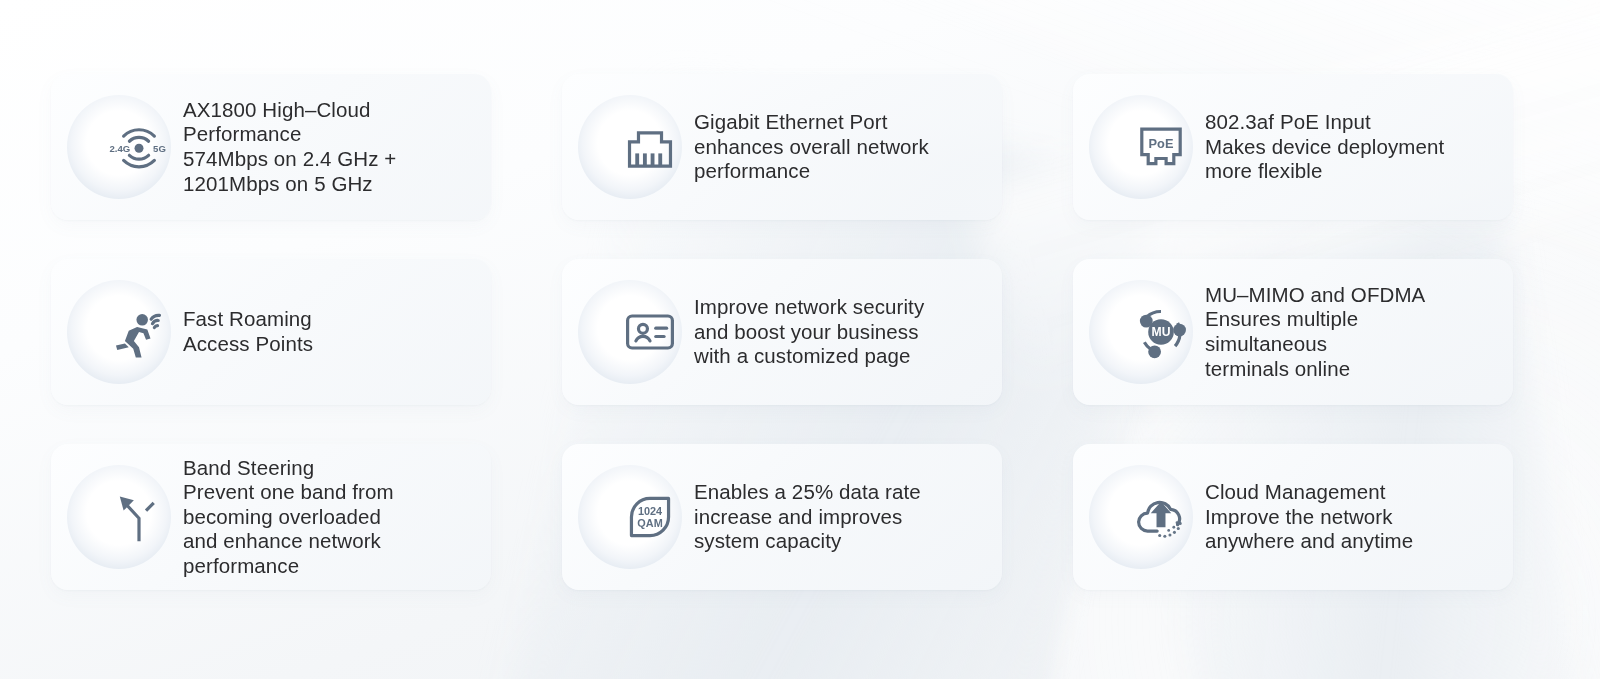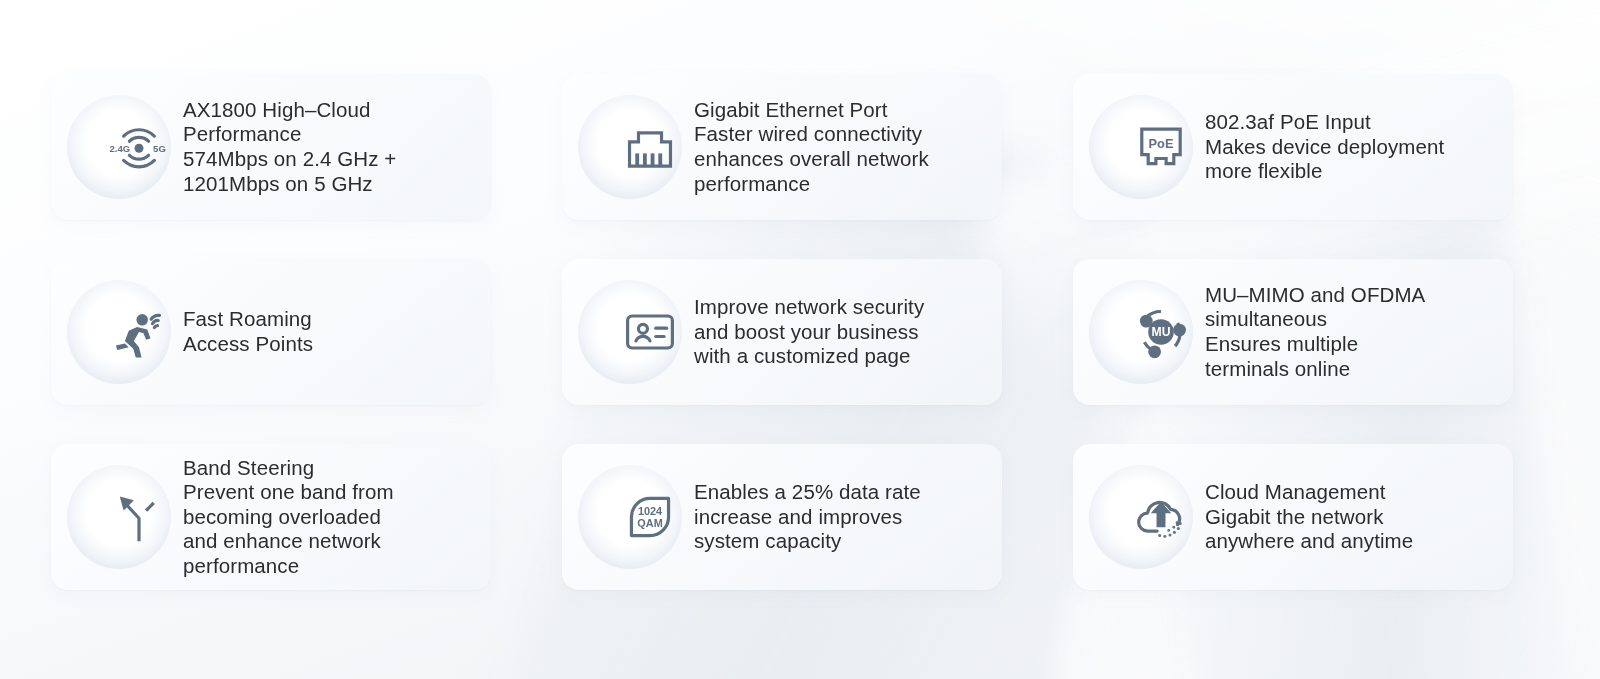--- a/index.html
+++ b/index.html
@@ -192,21 +192,20 @@
         <g class="ic-fill">
           <rect x="27" y="60" width="6" height="20"></rect>
           <rect x="39" y="60" width="6" height="20"></rect>
           <rect x="51" y="60" width="6" height="20"></rect>
           <rect x="63" y="60" width="6" height="20"></rect>
         </g>
       </svg>
     </div>
     <div class="card-text">
       <span class="card-line title">Gigabit Ethernet Port</span>
-      <span class="card-line">Faster wired connectivity</span>
       <span class="card-line">enhances overall network</span>
       <span class="card-line">performance</span>
     </div>
   </div>
 
   <div class="feature-card">
     <div class="icon-wrap">
       <div class="icon-halo"></div>
       <svg class="icon-glyph" viewBox="0 0 100 100">
         <path class="ic" stroke-width="6" d="M20,22 L80,22 L80,62 L70,62 L70,76 L58,76 L58,68 L42,68 L42,76 L30,76 L30,62 L20,62 Z"></path>
@@ -273,22 +272,22 @@
         </g>
         <circle class="ic-fill" cx="50" cy="50" r="20"></circle>
         <circle class="ic-fill" cx="27" cy="33" r="10"></circle>
         <circle class="ic-fill" cx="79" cy="47" r="10"></circle>
         <circle class="ic-fill" cx="40" cy="81" r="10"></circle>
         <text class="ic-txt-w" x="50" y="57" text-anchor="middle" font-size="19">MU</text>
       </svg>
     </div>
     <div class="card-text">
       <span class="card-line title">MU–MIMO and OFDMA</span>
+      <span class="card-line">Ensures multiple</span>
       <span class="card-line">simultaneous</span>
-      <span class="card-line">Ensures multiple</span>
       <span class="card-line">terminals online</span>
     </div>
   </div>
 
   <div class="feature-card">
     <div class="icon-wrap">
       <div class="icon-halo"></div>
       <svg class="icon-glyph" viewBox="0 0 100 100">
         <g class="ic" stroke-width="8" style="stroke-linecap:butt;stroke-linejoin:miter">
           <path d="M50,88 L50,52 L27,27"></path>
@@ -336,18 +335,18 @@
           <circle cx="77" cy="68" r="2.4"></circle>
           <circle cx="80" cy="60" r="2.4"></circle>
           <circle cx="62" cy="71" r="2.2"></circle>
           <circle cx="70" cy="66" r="2.2"></circle>
           <circle cx="75" cy="59" r="2.2"></circle>
         </g>
       </svg>
     </div>
     <div class="card-text">
       <span class="card-line title">Cloud Management</span>
-      <span class="card-line">Gigabit the network</span>
+      <span class="card-line">Improve the network</span>
       <span class="card-line">anywhere and anytime</span>
     </div>
   </div>
 
 </div>
 
 </body></html>

